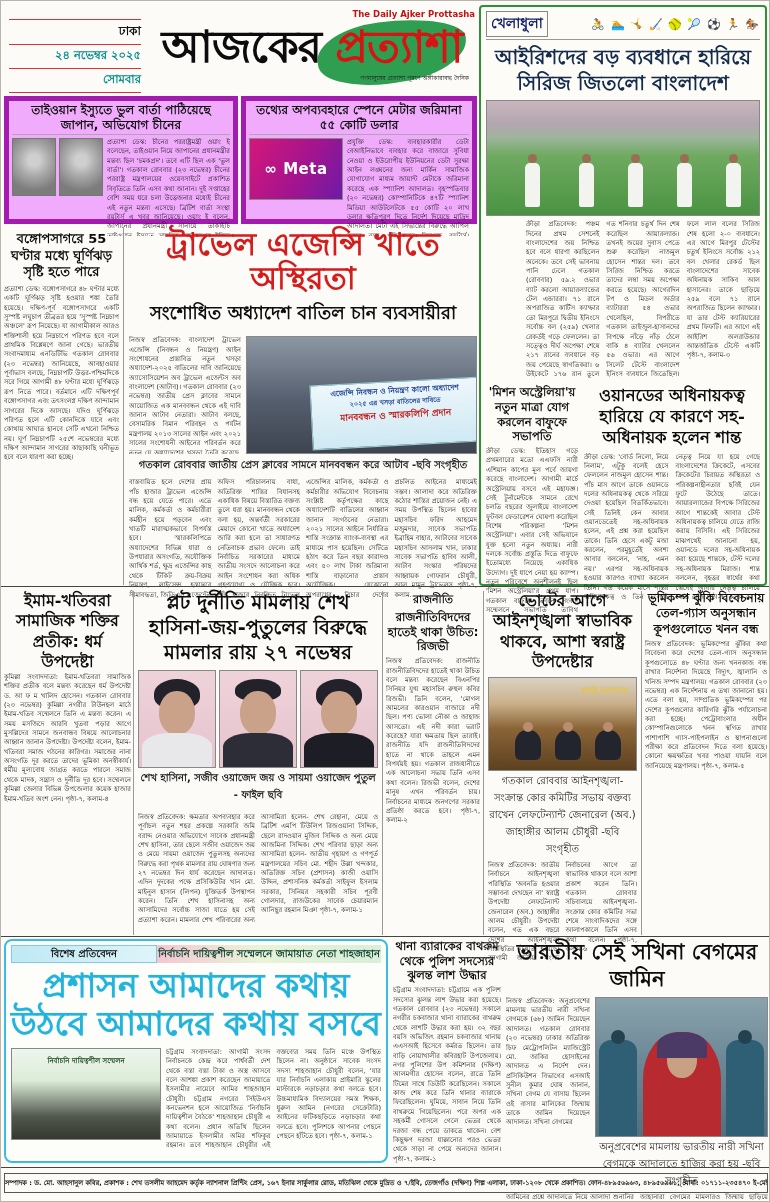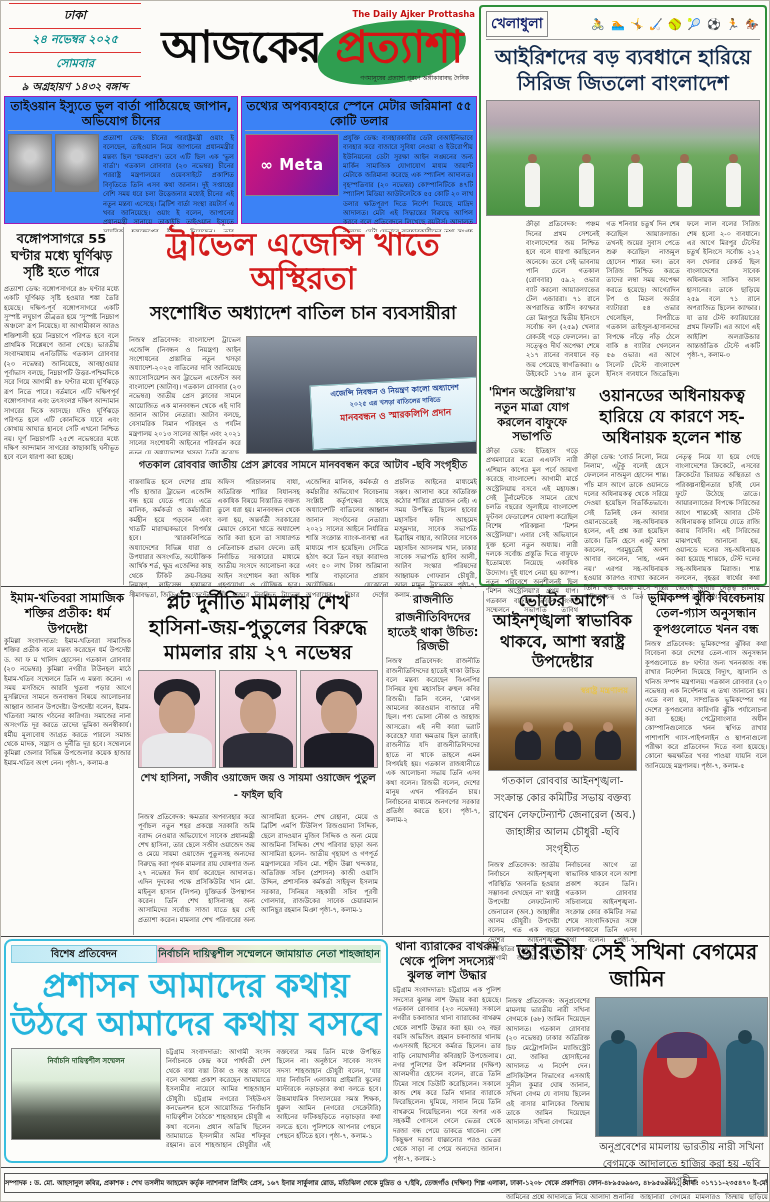--- a/index.html
+++ b/index.html
@@ -2,40 +2,40 @@
 <html lang="bn"><head>
 <meta charset="utf-8">
 <style>
   * { margin:0; padding:0; box-sizing:border-box; }
   html,body { background:#e8e6e0; }
   body { font-family:"DejaVu Sans","Liberation Sans",sans-serif; }
   .page { position:relative; width:770px; height:1202px; background:#fcfbf8; margin:0 auto;
           border:1px solid #b9b5ac; overflow:hidden; color:#111; }
 
   
-  .datebox { position:absolute; left:8px; top:2px; width:132px; text-align:center;font-style:italic; }
+  .datebox { position:absolute; left:8px; top:18px; width:132px; text-align:right; }
   .datebox .row { padding:2px 0; border-bottom:1.5px solid #d33; font-weight:bold; }
   .datebox .row:first-child { border-top:1.5px solid #d33; }
   .d-city { font-size:12px; color:#111; }
   .d-date { font-size:11.5px; color:#0a8f8f; }
   .d-day  { font-size:11.5px; color:#0a8f8f; }
   .d-era  { font-size:10.5px; color:#111; }
   .logo-wrap { position:absolute; left:150px; top:12px; width:322px; height:78px; }
   .eng-title { position:absolute; left:196px; top:-4px; width:128px; text-align:right;
                color:#c41212; font-weight:bold; font-size:8.5px; }
   .logo-line { position:relative; margin-top:12px; text-align:center; white-space:nowrap; }
   .map-blob { position:absolute; right:6px; top:-4px; width:150px; height:62px; background:#2f9e50;
               border-radius:46% 60% 52% 48% / 55% 42% 62% 45%; transform:rotate(-7deg); }
   .logo-bn { position:relative; font-size:44px; font-weight:700; letter-spacing:-1px; line-height:1; }
   .logo-bn .b1 { color:#0c0c0c; }
   .logo-bn .b2 { color:#d61414; }
   .tagline { position:relative; text-align:right; font-size:6px; color:#222; margin-top:4px; padding-right:4px; }
 
   
-  .box { position:absolute; border:1px solid #a21caf; background:#3b82f6; }
+  .box { position:absolute; border:5px solid #a21caf; background:#f0abfc; }
   .hl { font-weight:800; text-align:center; color:#0d0d0d; line-height:1.28; }
   .body-txt { font-size:6.6px; line-height:1.42; text-align:justify; color:#161616; overflow:hidden; }
   .caption { font-size:10px; font-weight:bold; text-align:center; color:#222; }
   .photo { position:relative; overflow:hidden; border:1px solid #888; flex:none; }
   .hrule { position:absolute; left:0; width:770px; height:1px; background:#444; }
 
   
   .sports { position:absolute; left:478px; top:4px; width:288px; height:581px;
             border:2px solid #2f8f3a; border-radius:4px; padding:4px 5px; background:#fdfcf7; }
   .sports-head { display:flex; align-items:center; justify-content:space-between;
@@ -84,21 +84,21 @@
             transform:rotate(-3deg); border:1px solid #9cc; padding:3px 4px; text-align:center; }
   .banner .bl1 { font-size:7.5px; font-weight:800; color:#1b3f8f; }
   .banner .bl2 { font-size:6.5px; font-weight:bold; color:#1b3f8f; }
   .banner .bl3 { font-size:9px; font-weight:800; color:#c21515; }
   .main-cap { margin-top:3px; }
   .main-body { column-count:4; column-gap:6px; margin-top:4px; height:172px; }
 
   
   .mid { position:absolute; top:590px; height:344px; }
   .c1 { left:3px; width:127px; }
-  .c1 .hl { font-size:12px; }
+  .c1 .hl { font-size:16px; }
   .c1 .body-txt { margin-top:0; height:285px; }
   .c2 { left:132px; width:250px; border-left:1px solid #999; border-right:1px solid #999; padding:0 4px; }
   .c2 .hl { font-size:19.5px; }
   .plot-photos { display:flex; gap:3px; margin-top:4px; }
   .plot-ph { flex:1; height:98px; border:1px solid #888; position:relative; background:linear-gradient(180deg,#efd3da 0%,#e6c3cc 100%); }
   .plot-ph .hair { position:absolute; top:8px; left:50%; transform:translateX(-50%); width:46px; height:30px; background:#23222a; border-radius:50% 50% 40% 40%; }
   .plot-ph .face { position:absolute; top:20px; left:50%; transform:translateX(-50%); width:36px; height:44px; background:#caa289; border-radius:48%; }
   .plot-ph .torso { position:absolute; bottom:0; left:50%; transform:translateX(-50%); width:70px; height:34px; background:#2d2d38; border-radius:40% 40% 0 0; }
   .c2 .caption { margin-top:2px; }
   .c2 .body-txt { column-count:2; column-gap:6px; margin-top:9px; height:148px; }

